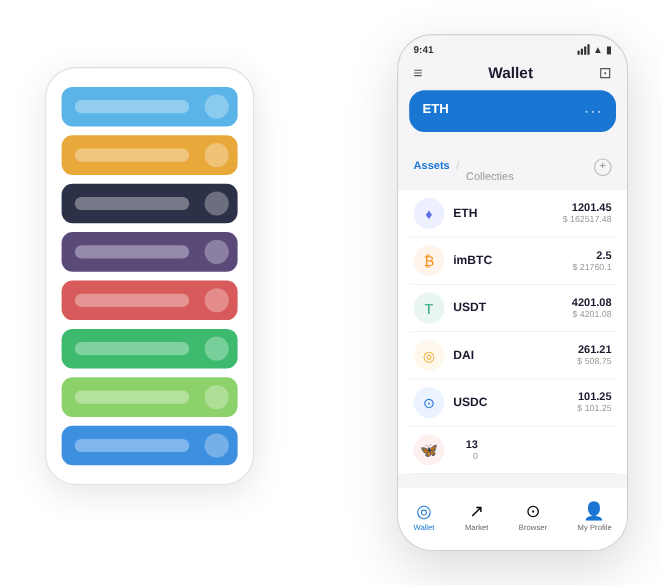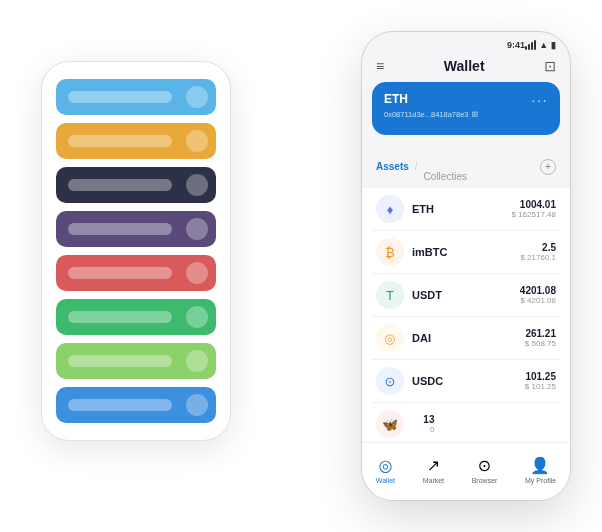--- a/index.html
+++ b/index.html
@@ -86,21 +86,21 @@
       background: #f5f5f7;
       border-radius: 32px;
       border: 1.5px solid #d0d0d0;
       box-shadow: 0 16px 48px rgba(0,0,0,0.15);
       overflow: hidden;
       z-index: 2;
     }
 
     .phone-status-bar {
       display: flex;
-      justify-content: flex-end;
+      justify-content: space-between;
       align-items: center;
       padding: 8px 14px 4px;
       font-size: 9px;
       font-weight: 600;
       color: #333;
     }
 
     .status-icons {
       display: flex;
       gap: 3px;
@@ -389,41 +389,37 @@
       <span class="hamburger-icon">≡</span>
       <span class="header-title">Wallet</span>
       <span class="expand-icon">⊡</span>
     </div>
 
     <div class="eth-card">
       <div class="eth-card-header">
         <span class="eth-label">ETH</span>
         <span class="eth-dots">···</span>
       </div>
-      <div class="eth-address">
-        <span>0x08711d3e...8418a78e3</span>
-        <span class="eth-copy-icon">⊞</span>
-      </div>
     </div>
 
     <div class="assets-header">
       <div class="assets-tabs">
         <span class="assets-tab-active">Assets</span>
         <span class="assets-tab-sep">/</span>
         <span class="assets-tab-inactive">Collecties</span>
       </div>
       <div class="add-icon">+</div>
     </div>
 
     <div class="asset-list" id="asset-list">
         <div class="asset-item">
           <div class="asset-icon-wrap" style="background: rgb(236, 240, 255); color: rgb(98, 114, 234); font-size: 13px;">♦</div>
           <div class="asset-name">ETH</div>
           <div class="asset-amounts">
-            <div class="asset-amount-primary">1004.01</div>
+            <div class="asset-amount-primary">1201.45</div>
             <div class="asset-amount-secondary">$ 162517.48</div>
           </div>
         </div>
         <div class="asset-item">
           <div class="asset-icon-wrap" style="background: rgb(255, 244, 236); color: rgb(247, 147, 26); font-size: 13px;">₿</div>
           <div class="asset-name">imBTC</div>
           <div class="asset-amounts">
             <div class="asset-amount-primary">2.5</div>
             <div class="asset-amount-secondary">$ 21760.1</div>
           </div>

